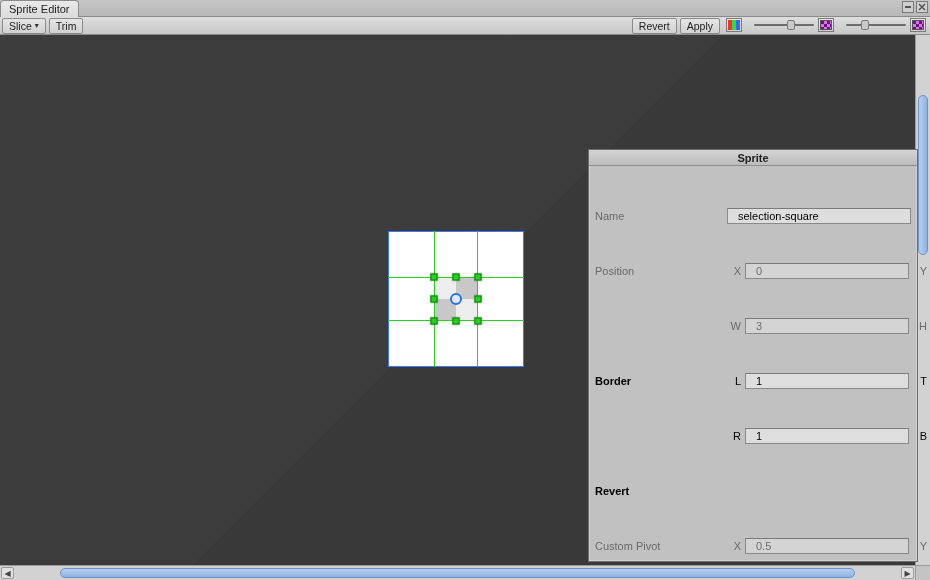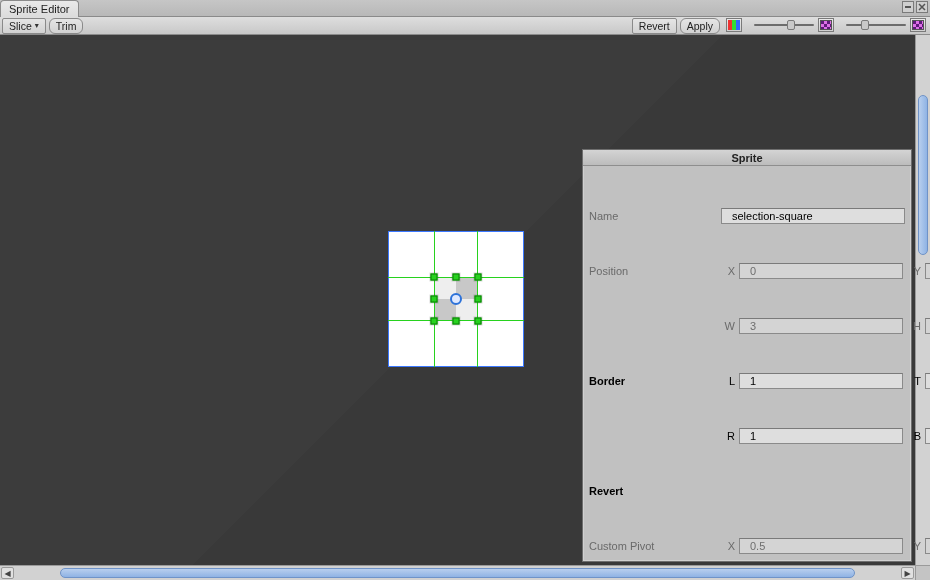--- a/index.html
+++ b/index.html
@@ -64,21 +64,21 @@
     margin-top: 1px;
     padding: 0 6px;
     line-height: 14px;
     font-size: 10.5px;
     background: linear-gradient(#e5e5e5,#d2d2d2);
     border: 1px solid #8a8a8a;
     border-radius: 2px;
     cursor: default;
     display: inline-flex; align-items: center;
   }
-  .tbtn + .tbtn { margin-left: 3px; border-radius: 6px; }
+  .tbtn + .tbtn { margin-left: 3px; }
   .tspacer { flex: 1; }
   .tslider {
     height: 16px;
     display: inline-flex; align-items: center;
     margin-left: 6px;
   }
   .ticonbox {
     width: 16px; height: 14px;
     border: 1px solid #7a7a7a;
     background: linear-gradient(#eaeaea,#d0d0d0);
@@ -184,21 +184,21 @@
     border:1px solid #6f93c8; border-radius:6px;
   }
   .scroll-corner {
     position:absolute; right:0; bottom:0; width:15px; height:15px;
     background:#c4c4c4; border-top:1px solid #9a9a9a; border-left:1px solid #9a9a9a;
   }
 
   
   .sprite-panel {
     position:absolute;
-    right: 18px; bottom: 18px;
+    right: 12px; bottom: 18px;
     width: 330px;
     background: #c1c1c1;
     border: 1px solid #6e6e6e;
     box-shadow: 0 0 0 1px rgba(255,255,255,.25) inset;
     font-size: 11px;
   }
   .sp-title {
     height: 16px;
     background: linear-gradient(#d4d4d4,#bcbcbc);
     border-bottom: 1px solid #8e8e8e;

